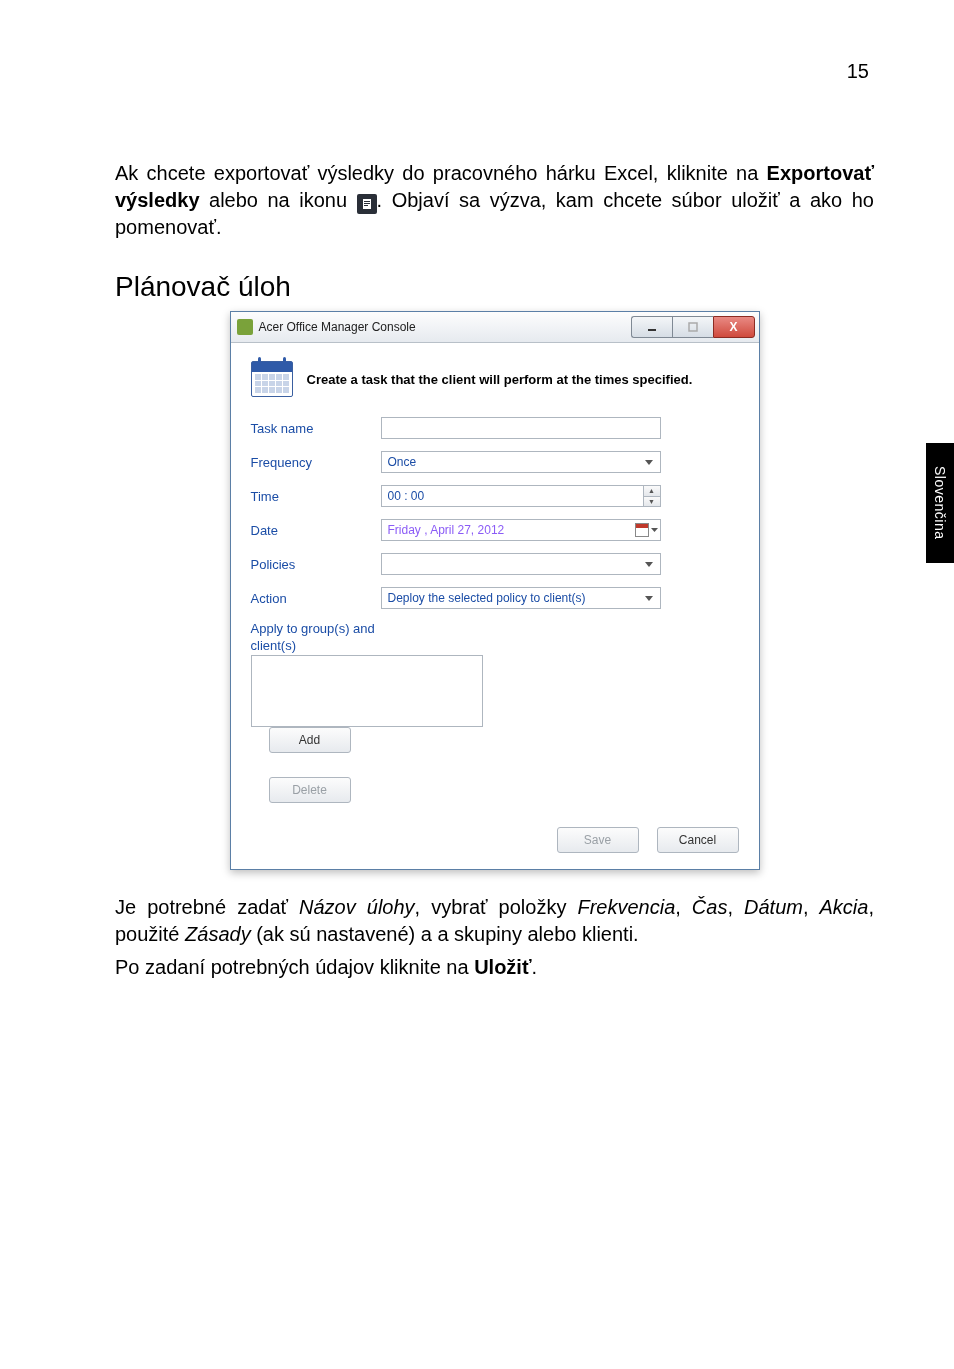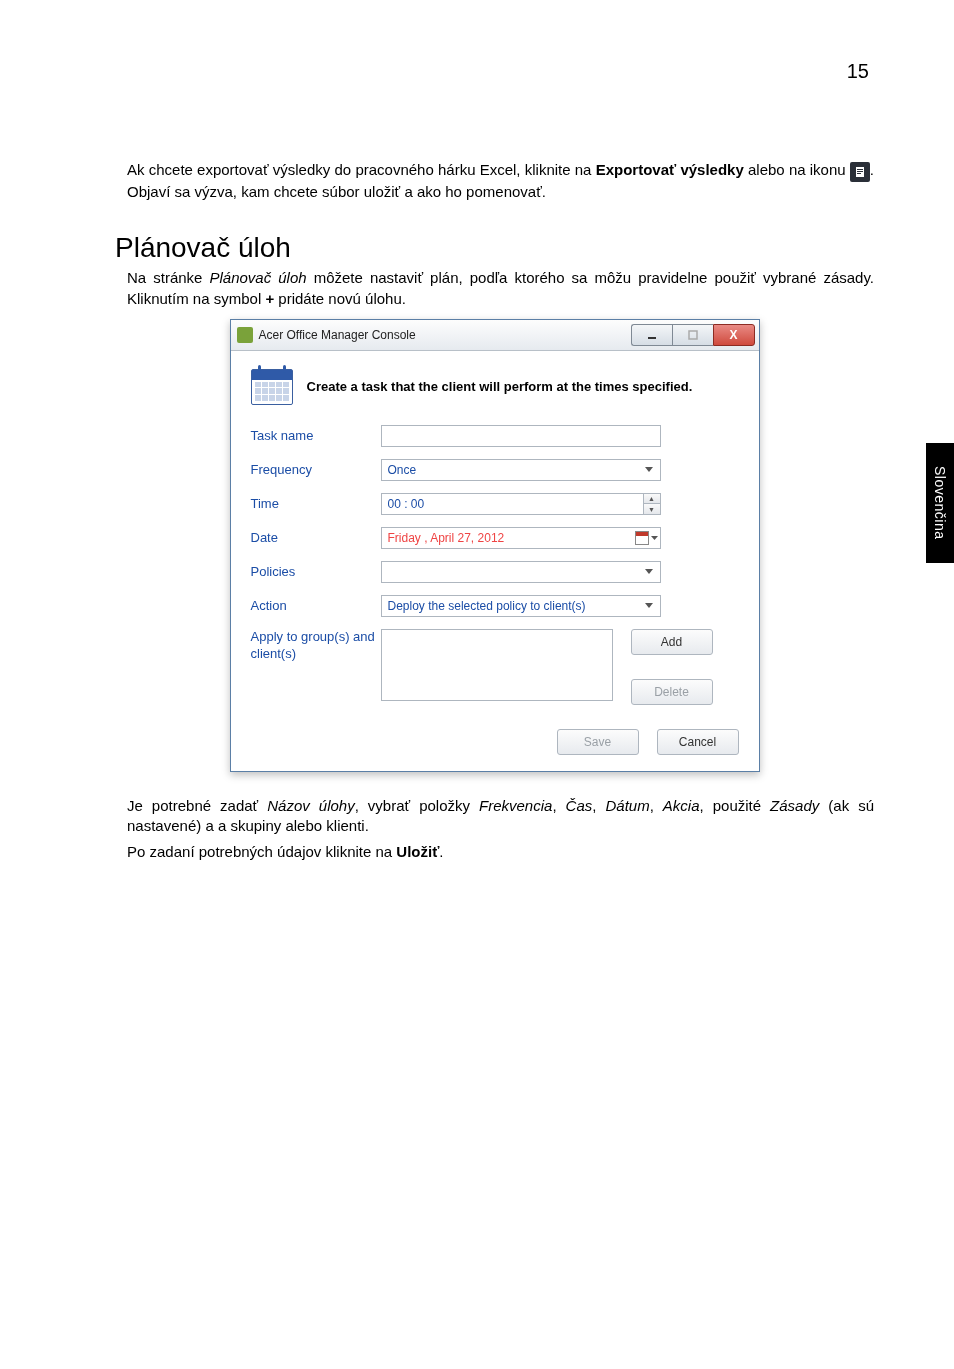--- a/index.html
+++ b/index.html
@@ -18,24 +18,24 @@
     box-sizing: border-box;
   }
   .page-number {
     position: absolute;
     top: 60px;
     right: 85px;
     font-size: 20px;
     text-align: right;
   }
   .body-text {
-    font-size: 15px;
+    font-size: 20px;
     line-height: 1.35;
     text-align: justify;
-    margin: 0 0 18px 12px;
+    margin: 0 0 18px 0;
   }
   .body-text .bold { font-weight: bold; }
   .inline-icon {
     display: inline-flex;
     width: 20px;
     height: 20px;
     background: #2a2f38;
     vertical-align: -3px;
     align-items: center;
     justify-content: center;
@@ -242,20 +242,21 @@
     position:relative;
   }
   .date-picker-btn .mini-cal::before {
     content:""; position:absolute; top:0; left:0; right:0; height:4px;
     background:#c0392b;
   }
   .apply-area {
     display:flex;
     align-items:flex-start;
     margin-top:4px;
+    flex-direction:column;
   }
   .apply-label {
     width:130px;
     color:#1b4da6;
     font-size:13px;
     line-height:1.3;
   }
   .apply-box {
     width:230px;
     height:70px;
@@ -302,23 +303,20 @@
           <rect x="2" y="1" width="8" height="10" fill="#fff"></rect>
           <rect x="3" y="3" width="6" height="1" fill="#2a2f38"></rect>
           <rect x="3" y="5" width="6" height="1" fill="#2a2f38"></rect>
           <rect x="3" y="7" width="4" height="1" fill="#2a2f38"></rect>
         </svg>
     </span><span>. Objaví sa výzva, kam chcete súbor uložiť a ako ho pomenovať.</span>
   </p>
 
   <h2 class="section-title">Plánovač úloh</h2>
 
-  <p class="body-text" style="margin-bottom:10px">
-    <span>Na stránke </span><span class="italic">Plánovač úloh</span><span> môžete nastaviť plán, podľa ktorého sa môžu pravidelne použiť vybrané zásady. Kliknutím na symbol </span><span class="bold">+</span><span> pridáte novú úlohu.</span>
-  </p>
 
   <div class="shot-wrap">
     <div class="shot">
       <div class="titlebar">
         <div class="app-icon"></div>
         <div class="title-text">Acer Office Manager Console</div>
         <div class="win-btns">
           <div class="win-btn min">
             <svg width="10" height="10" viewBox="0 0 10 10">
                 <rect x="1" y="7" width="8" height="2" fill="#333"></rect>
@@ -384,21 +382,21 @@
             <span>00 : 00</span>
             <div class="spinner-btns">
               <span>▲</span>
               <span>▼</span>
             </div>
           </div>
         </div>
 
         <div class="form-row">
           <div class="form-label">Date</div>
-          <div class="field w230" style="color:#ef4444">
+          <div class="field w230" style="color:#8b5cf6">
             <span>Friday   ,    April    27, 2012</span>
             <span class="date-picker-btn">
               <span class="mini-cal"></span>
               <svg width="7" height="4" viewBox="0 0 7 4">
                   <path d="M0 0 L7 0 L3.5 4 Z" fill="#555"></path>
                 </svg>
             </span>
           </div>
         </div>
 

